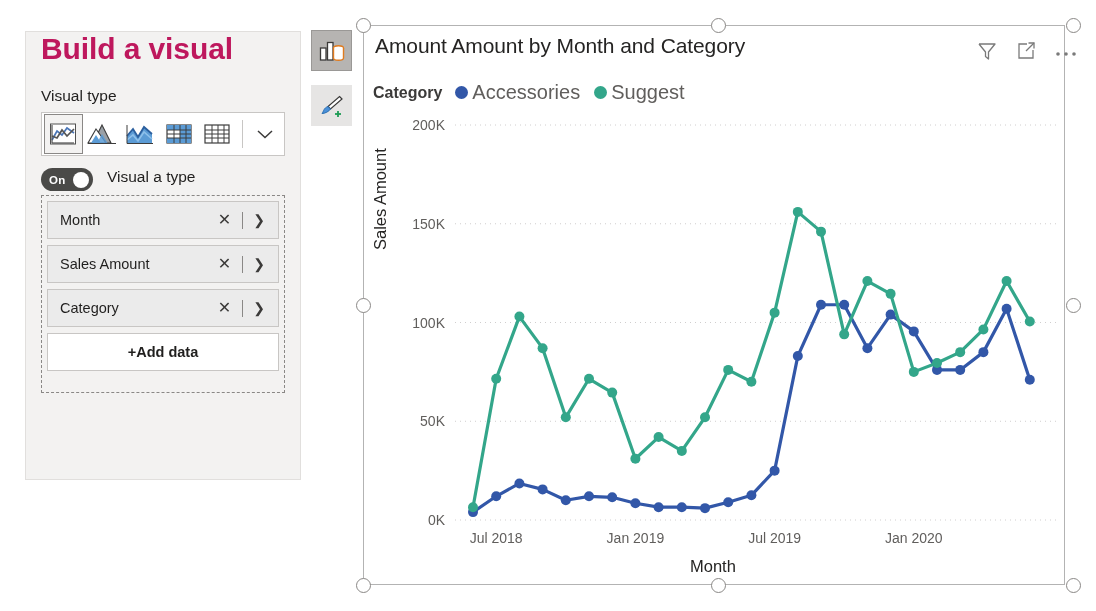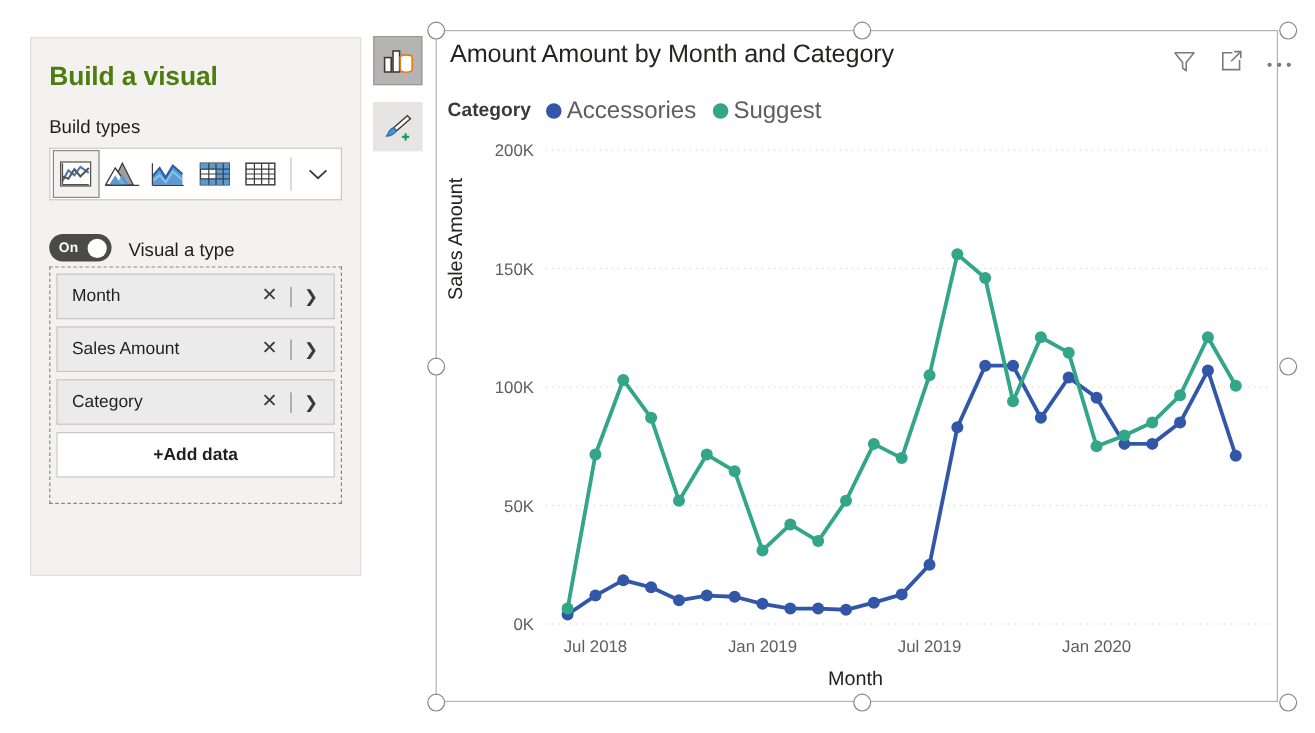--- a/index.html
+++ b/index.html
@@ -12,22 +12,22 @@
     -webkit-font-smoothing:antialiased;
   }
 
   
   #build-pane{
     position:absolute;left:25px;top:31px;width:276px;height:449px;
     background:#f3f2f1;border:1px solid #e1dfdd;box-sizing:border-box;
     padding:0 15px;
   }
   #pane-title{
-    font-size:22px;font-weight:bold;color:#4d7c0f;
-    margin-top:19px;letter-spacing:-0.1px;
+    font-size:30px;font-weight:bold;color:#be185d;
+    letter-spacing:-0.1px;
   }
   .section-label{
     font-size:15.5px;color:#201f1e;margin-top:21px;margin-bottom:7px;
   }
 
   
   #visual-types-strip{
     display:flex;align-items:center;
     background:#ffffff;border:1px solid #c8c6c4;
     height:44px;box-sizing:border-box;padding:0 2px;
@@ -36,21 +36,21 @@
     width:44px;height:40px;display:flex;align-items:center;justify-content:center;
     box-sizing:border-box;
   }
   .vt-btn.selected{border:1px solid #8a8886;background:#f3f2f1;}
   .vt-sep{width:1px;height:28px;background:#c8c6c4;margin:0 4px 0 6px;}
   .vt-chev{
     width:40px;height:40px;display:flex;align-items:center;justify-content:center;
   }
 
   
-  #suggest-row{display:flex;align-items:flex-end;margin-top:28px;}
+  #suggest-row{display:flex;align-items:flex-start;margin-top:12px;}
   #toggle-pill{
     width:52px;height:23px;border-radius:12px;background:#4a4a48;
     display:flex;align-items:center;justify-content:flex-start;
     padding:0 3px;box-sizing:border-box;position:relative;
   }
   #toggle-on-text{
     color:#ffffff;font-size:11.5px;font-weight:bold;margin-left:5px;letter-spacing:.2px;
   }
   #toggle-knob{
     width:16px;height:16px;border-radius:50%;background:#ffffff;
@@ -123,21 +123,21 @@
     position:absolute;left:690px;top:557px;
     font-size:16.5px;color:#252423;
   }
 </style>
 </head>
 <body>
 
 <div id="build-pane">
   <div id="pane-title">Build a visual</div>
 
-  <div class="section-label">Build types</div>
+  <div class="section-label">Visual type</div>
 
   <div id="visual-types-strip">
     <div class="vt-btn selected">
       <svg width="28" height="24" viewBox="0 0 28 24">
         <rect x="1.5" y="2" width="25" height="20" fill="#ffffff" stroke="#505050" stroke-width="1"></rect>
         <polyline points="3,18 8,9 13,13 18,6 25,11" fill="none" stroke="#4a76b8" stroke-width="1.7"></polyline>
         <polyline points="3,14 8,16 13,8 18,14 25,7" fill="none" stroke="#555555" stroke-width="1.7"></polyline>
         <line x1="3" y1="21" x2="25" y2="21" stroke="#505050" stroke-width="1.2"></line>
         <line x1="3" y1="3" x2="3" y2="21" stroke="#505050" stroke-width="1.2"></line>
       </svg>

